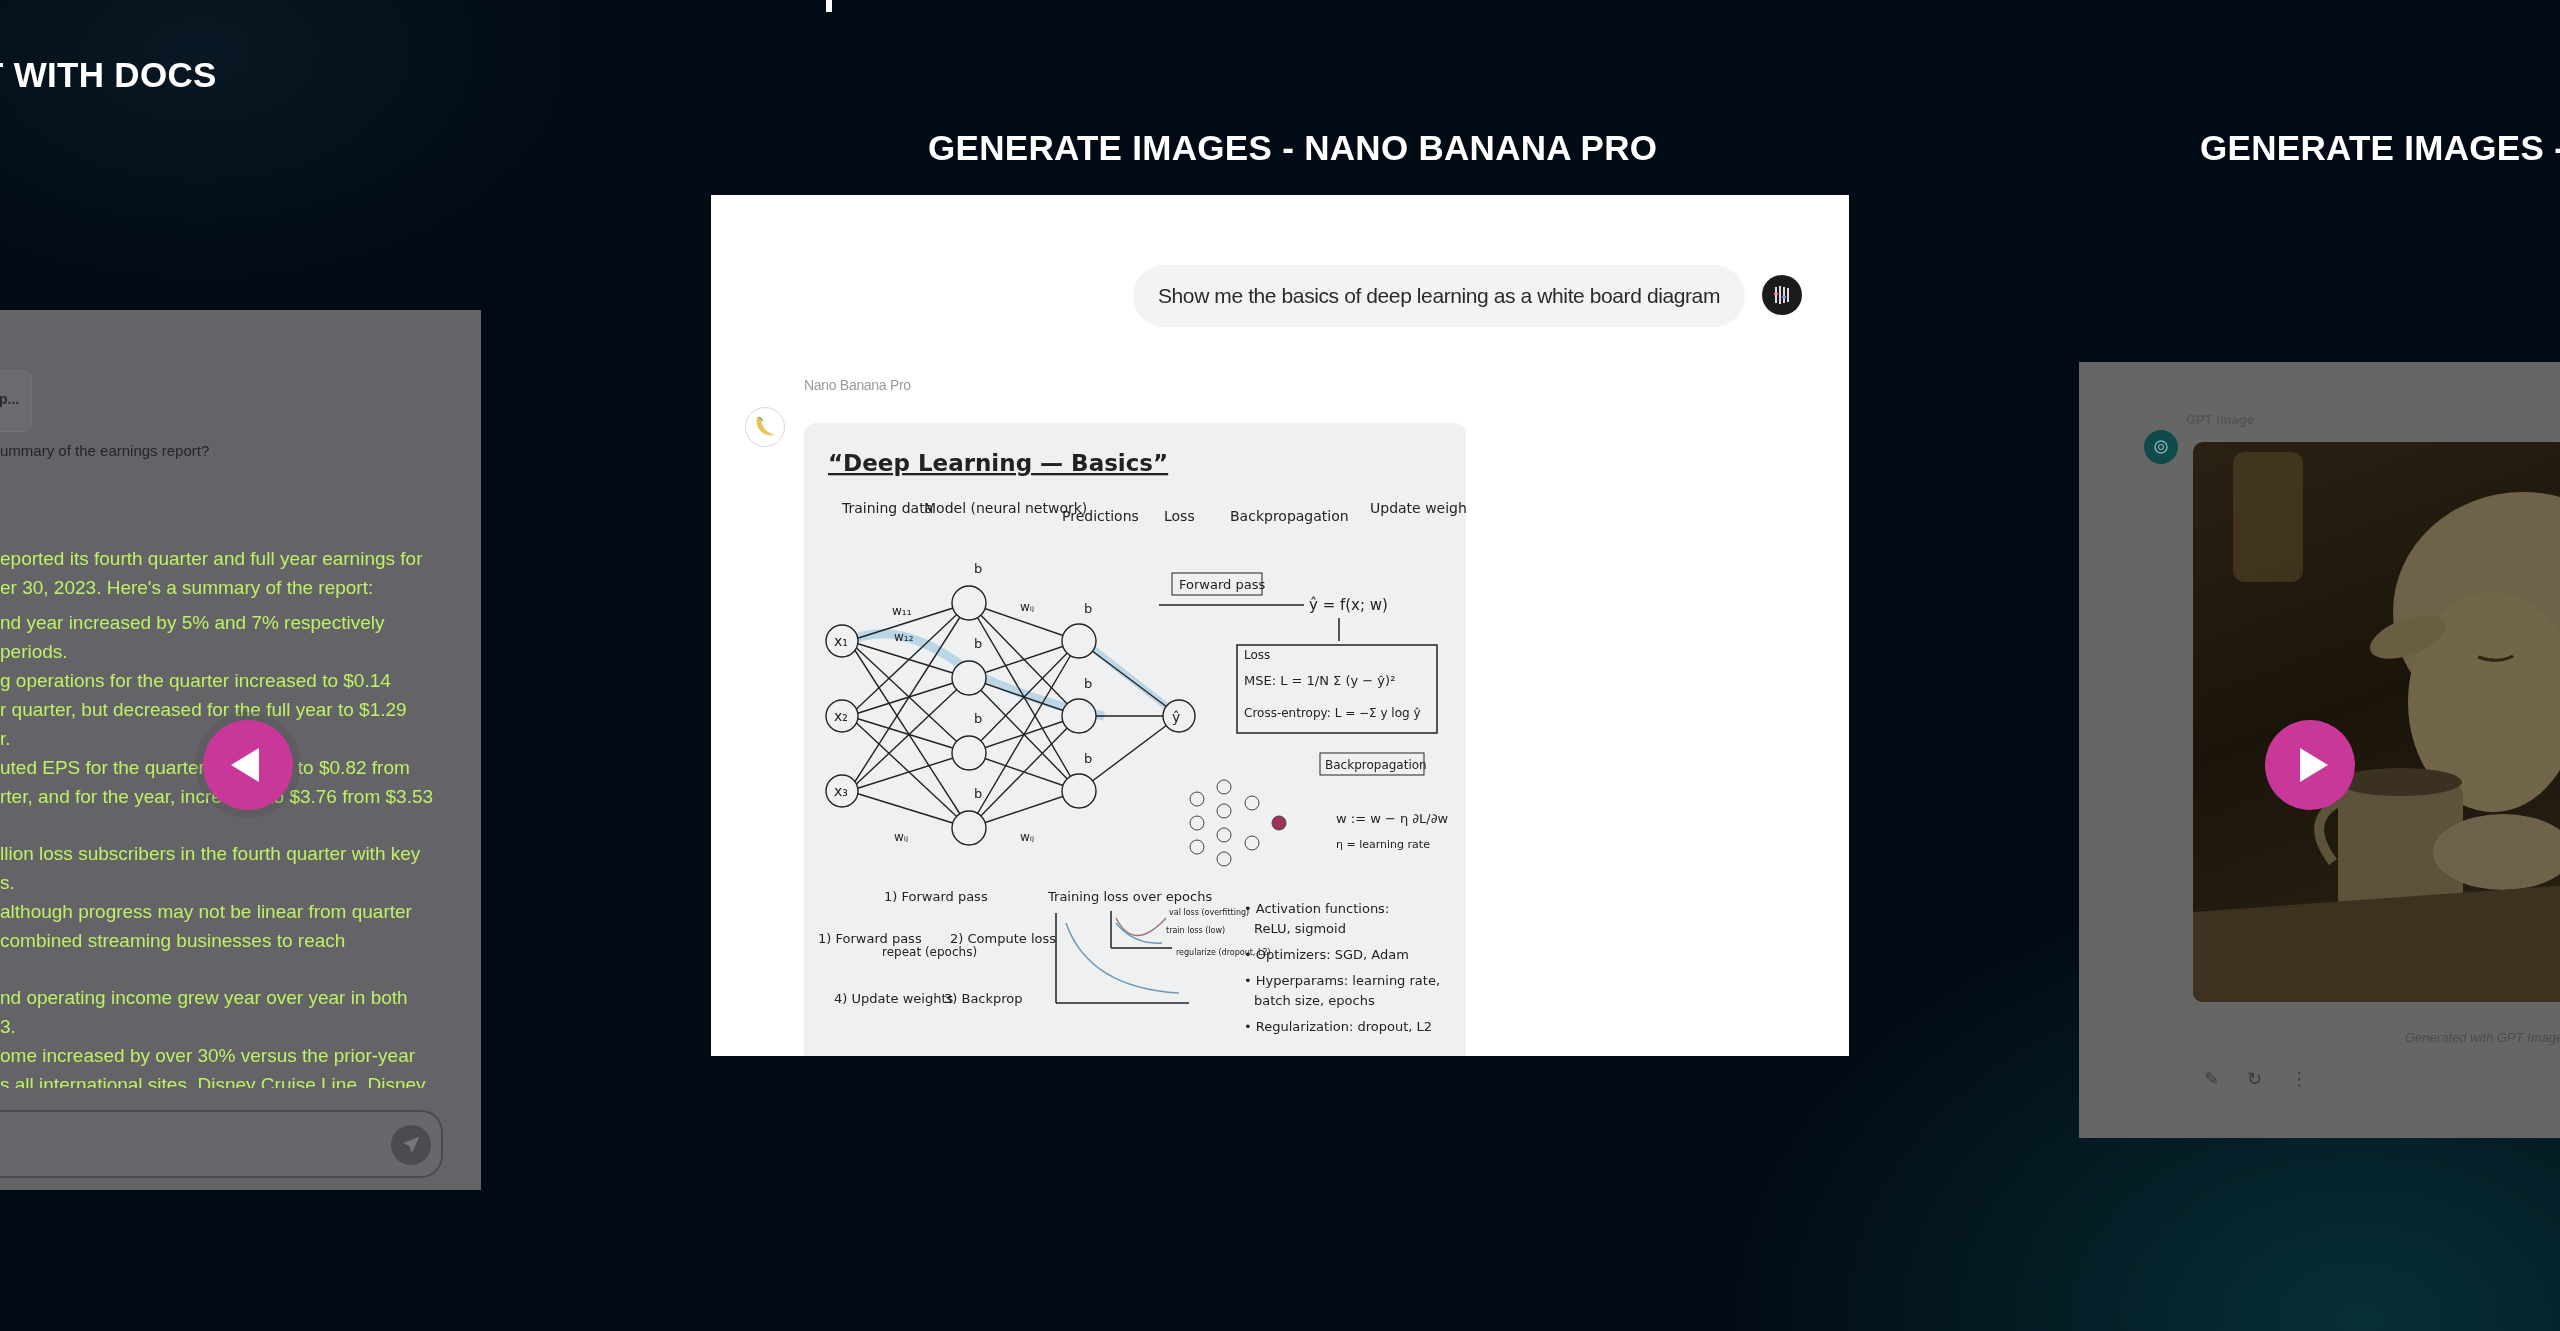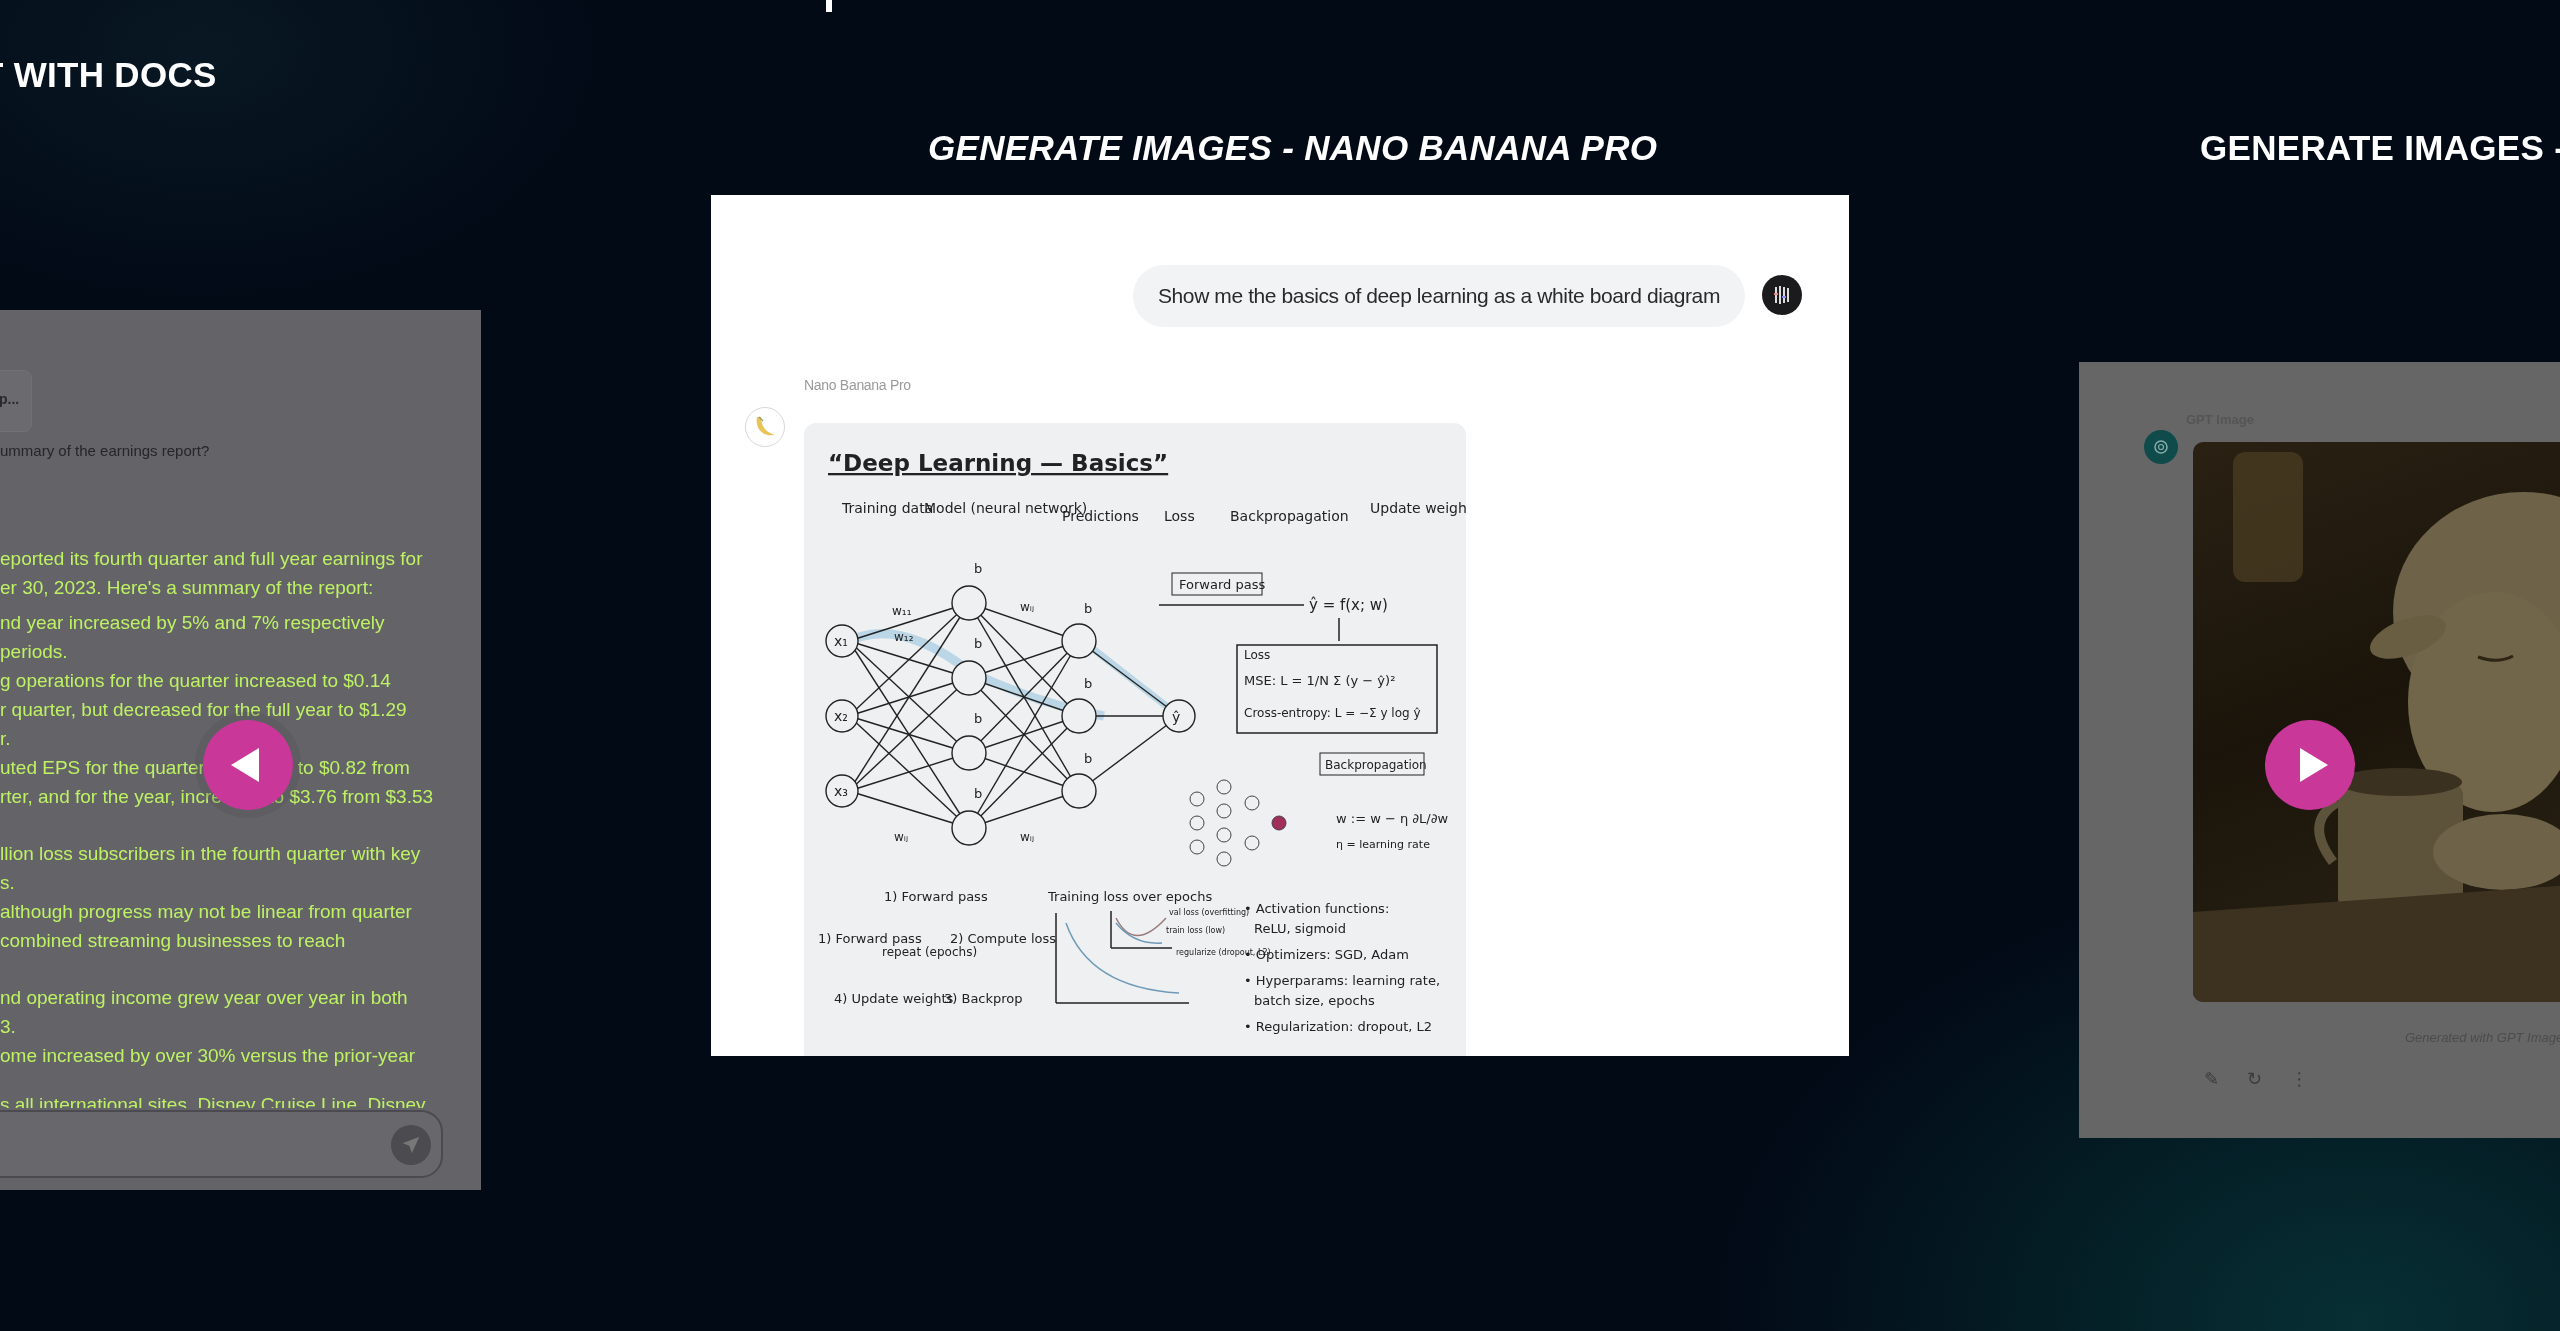--- a/index.html
+++ b/index.html
@@ -21,21 +21,21 @@
   }
   .top-caret {
     position: absolute; left: 826px; top: 0; width: 6px; height: 12px; background: #fff;
   }
   .slide-title {
     position: absolute; color: #ffffff; font-weight: 700; font-size: 35px;
     letter-spacing: 0.3px; white-space: nowrap;
     font-family: "Liberation Sans", sans-serif;
   }
   .title-left { left: -18px; top: 55px; }
-  .title-center { left: 928px; top: 128px; font-style: italic; }
+  .title-center { left: 928px; top: 128px; }
   .title-right { left: 2200px; top: 128px; }
 
   
   .slide-left {
     position: absolute; left: -60px; top: 310px; width: 541px; height: 880px;
     background: #636368; overflow: hidden;
   }
   .attach-chip {
     position: absolute; left: 40px; top: 60px; width: 52px; height: 62px;
     border: 1px solid #717176; border-radius: 8px; background: #6a6a6f;
@@ -164,21 +164,21 @@
     <p>rter, and for the year, increased to $3.76 from $3.53</p>
     <div class="gap"></div>
     <p>llion loss subscribers in the fourth quarter with key</p>
     <p>s.</p>
     <p>although progress may not be linear from quarter</p>
     <p>combined streaming businesses to reach</p>
     <div class="gap"></div>
     <p>nd operating income grew year over year in both</p>
     <p>3.</p>
     <p>ome increased by over 30% versus the prior-year</p>
-    <p style="height:18px;overflow:hidden;margin-top:20px;">s all international sites, Disney Cruise Line, Disney</p>
+    <p style="height:18px;overflow:hidden;">s all international sites, Disney Cruise Line, Disney</p>
   </div>
   <div class="chat-input-left">
     <div class="send-btn-left">
       <svg width="20" height="20" viewBox="0 0 24 24">
           <path d="M22 2 L2 10 L10 13 L13 22 Z" fill="#777"></path>
         </svg>
     </div>
   </div>
 </div>
 

